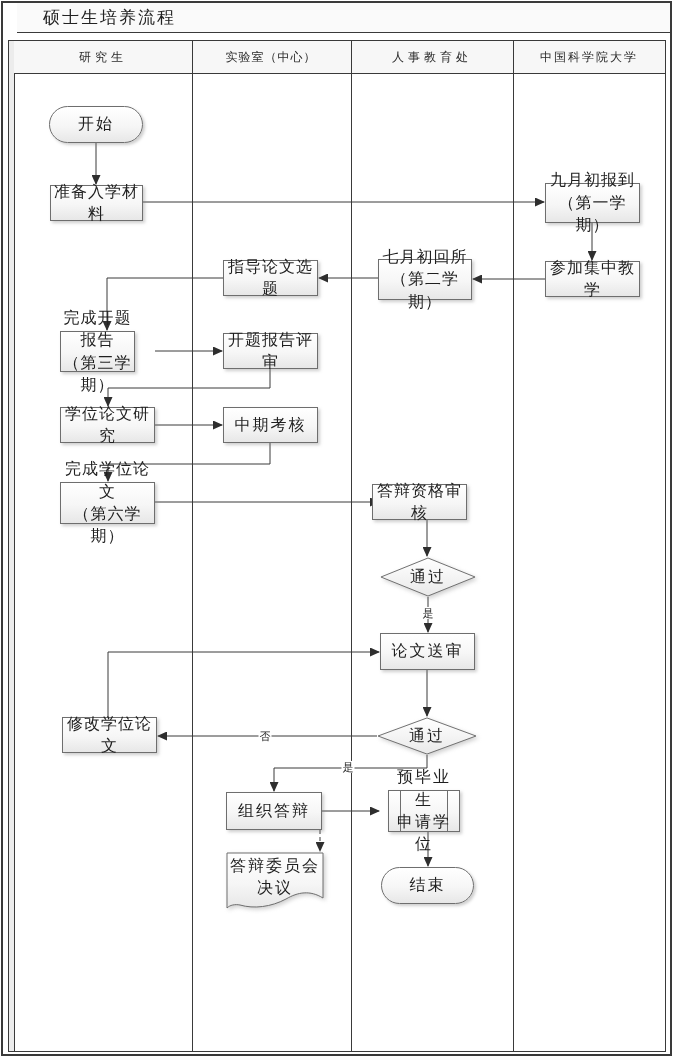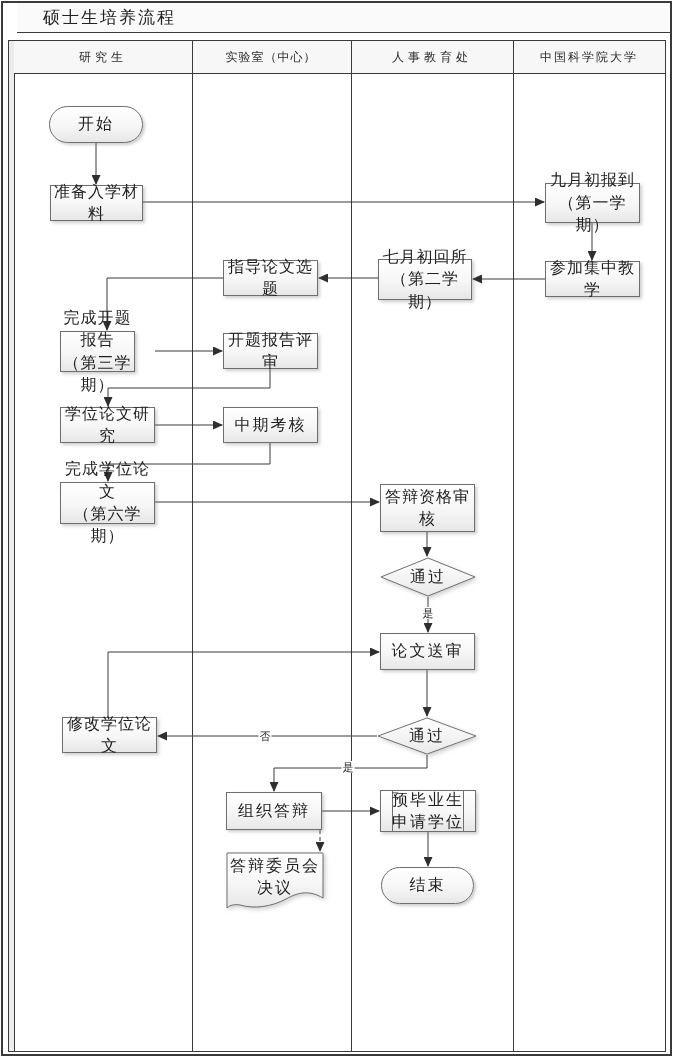--- a/index.html
+++ b/index.html
@@ -142,21 +142,21 @@
       <path d="M1,1 H97 V46 C84,38 72,40 60,47 C45,55 28,57 14,53 C9,52 4,53 1,56 Z" fill="url(#gdoc)" stroke="#6e6e6e" stroke-width="1"></path>
     </svg>
     <span class="nlabel" style="padding-bottom:8px">答辩委员会
 决议</span>
   </div>
 
   <div class="node box" style="left:378px;top:259px;width:94px;height:41px;letter-spacing:1px">
     <span class="nlabel">七月初回所
 （第二学期）</span>
   </div>
-  <div class="node box" style="left:380px;top:484px;width:95px;height:48px;letter-spacing:1px">
+  <div class="node box" style="left:372px;top:484px;width:95px;height:36px;letter-spacing:1px">
     <span class="nlabel">答辩资格审核</span>
   </div>
   <div class="node" style="left:380px;top:557px;width:96px;height:40px">
     <svg class="shapesvg" viewBox="0 0 100 40" preserveAspectRatio="none">
       <defs>
         <linearGradient id="gd1" x1="0" y1="0" x2="0" y2="1">
           <stop offset="0" stop-color="#ffffff"></stop>
             <stop offset="1" stop-color="#e9e9e9"></stop>
         </linearGradient>
       </defs>
@@ -172,21 +172,21 @@
       <defs>
         <linearGradient id="gd2" x1="0" y1="0" x2="0" y2="1">
           <stop offset="0" stop-color="#ffffff"></stop>
             <stop offset="1" stop-color="#e9e9e9"></stop>
         </linearGradient>
       </defs>
       <polygon points="50,1 99,20 50,39 1,20" fill="url(#gd2)" stroke="#6e6e6e" stroke-width="1"></polygon>
     </svg>
     <span class="nlabel">通过</span>
   </div>
-  <div class="node box predefined" style="left:380px;top:790px;width:96px;height:42px">
+  <div class="node box predefined" style="left:388px;top:790px;width:72px;height:42px">
     <span class="nlabel">预毕业生
 申请学位</span>
   </div>
   <div class="node box terminator" style="left:381px;top:867px;width:93px;height:37px">
     <span class="nlabel">结束</span>
   </div>
 
   <div class="node box" style="left:545px;top:183px;width:95px;height:40px;letter-spacing:1px">
     <span class="nlabel">九月初报到
 （第一学期）</span>

